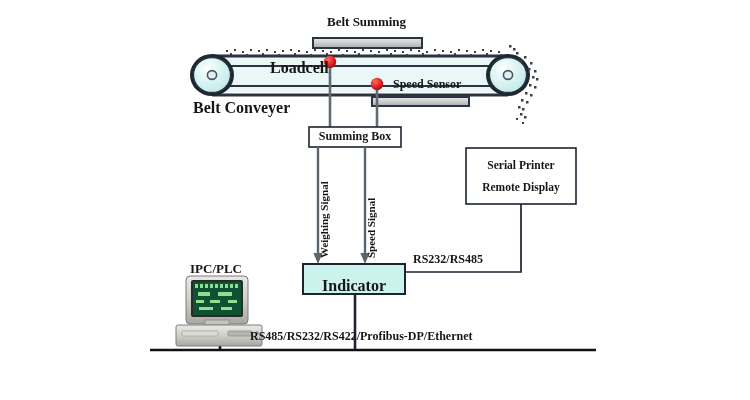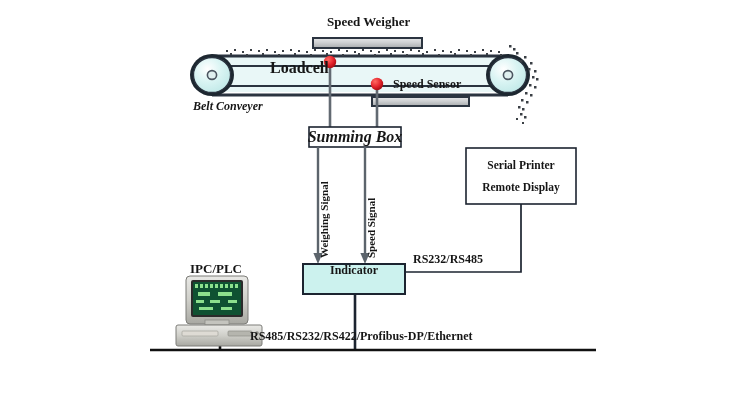--- a/index.html
+++ b/index.html
@@ -11,25 +11,25 @@
        font-family:"Liberation Serif","DejaVu Serif",serif;}
   .boxtxt{position:absolute;display:flex;align-items:center;justify-content:center;
           flex-direction:column;white-space:nowrap;font-weight:bold;color:#161616;}
   .vlbl{position:absolute;font-weight:bold;color:#161616;white-space:nowrap;
         transform-origin:0 0;transform:rotate(-90deg);}
   
   #t-belt-weigher{left:327px;top:14px;font-size:13px;}
   
   #t-loadcell{left:270px;top:59px;font-size:16px;}
   #t-speed{left:393px;top:77px;font-size:12px;}
-  #t-conveyer{left:193px;top:99px;font-size:12px;font-style:italic;}
-  
-  #t-summing{left:309px;top:127px;width:92px;height:19px;font-size:16px;font-style:italic;}
+  #t-conveyer{left:193px;top:99px;font-size:16px;}
+  
+  #t-summing{left:309px;top:127px;width:92px;height:19px;font-size:12px;}
   #t-printer{left:466px;top:148px;width:110px;height:56px;font-size:11.5px;line-height:22px;}
-  #t-indicator{left:303px;top:256px;width:102px;height:28px;font-size:12px;}
+  #t-indicator{left:303px;top:272px;width:102px;height:28px;font-size:16px;}
   
   #t-weighing{left:318px;top:258px;font-size:11px;}
   #t-speedsig{left:365px;top:258px;font-size:11px;}
   #t-rs232{left:413px;top:252px;font-size:12px;}
   #t-bus{left:250px;top:329px;font-size:12px;}
   #t-ipc{left:190px;top:261px;font-size:13px;}
 </style>
 </head>
 <body>
 
@@ -224,21 +224,21 @@
 
       <rect x="205" y="320" width="24" height="5" fill="#c4c4be" stroke="#8e8e88" stroke-width="0.8"></rect>
 
       <rect x="176" y="325" width="86" height="21" rx="2" fill="url(#gCase)" stroke="#7d7d78" stroke-width="1"></rect>
       <rect x="182" y="331" width="36" height="5" rx="1" fill="#dedbd4" stroke="#a3a39c" stroke-width="0.7"></rect>
       <rect x="228" y="331" width="24" height="5" rx="1" fill="#b5b5ae" stroke="#8e8e88" stroke-width="0.7"></rect>
       <circle cx="257" cy="333" r="1.8" fill="#8a8a84"></circle>
     </g>
   </svg>
 
-  <div class="lbl" id="t-belt-weigher">Speed Weigher</div>
+  <div class="lbl" id="t-belt-weigher">Belt Summing</div>
 
   <div class="lbl" id="t-loadcell">Loadcell</div>
 
   <div class="lbl" id="t-speed">Speed Sensor</div>
 
   <div class="lbl" id="t-conveyer">Belt Conveyer</div>
 
   <div class="boxtxt" id="t-summing">Summing Box</div>
 
   <div class="boxtxt" id="t-printer">

